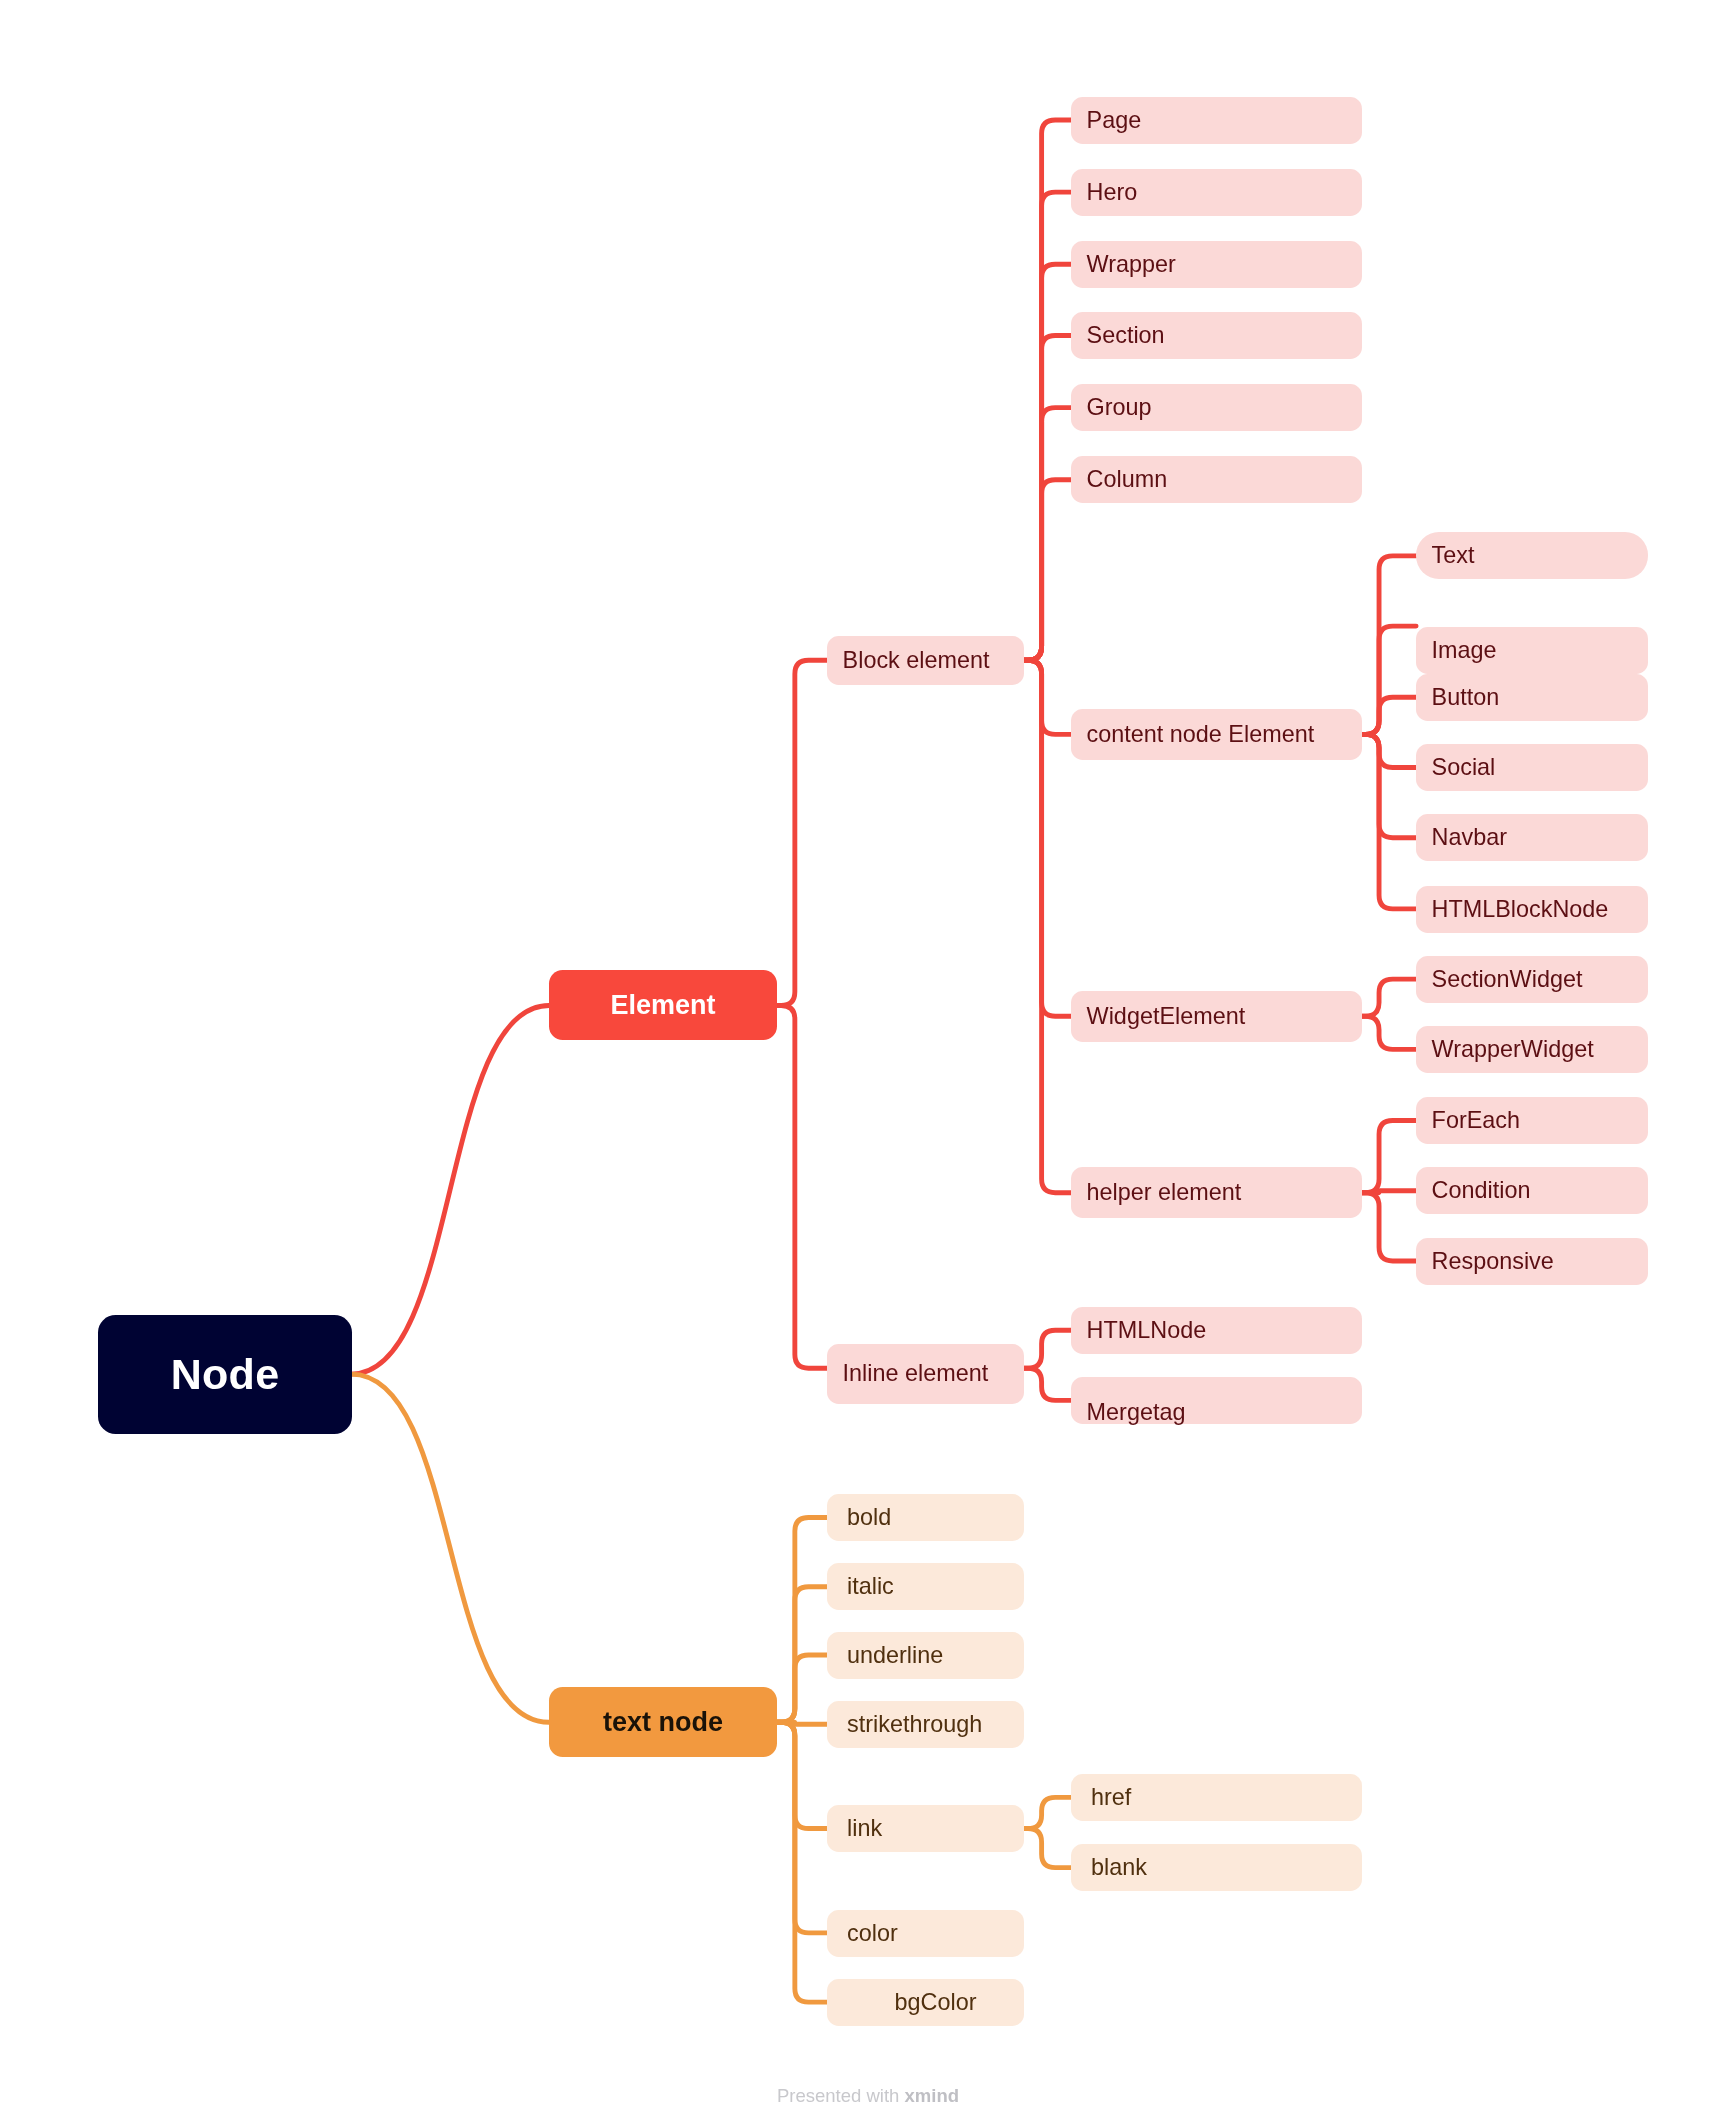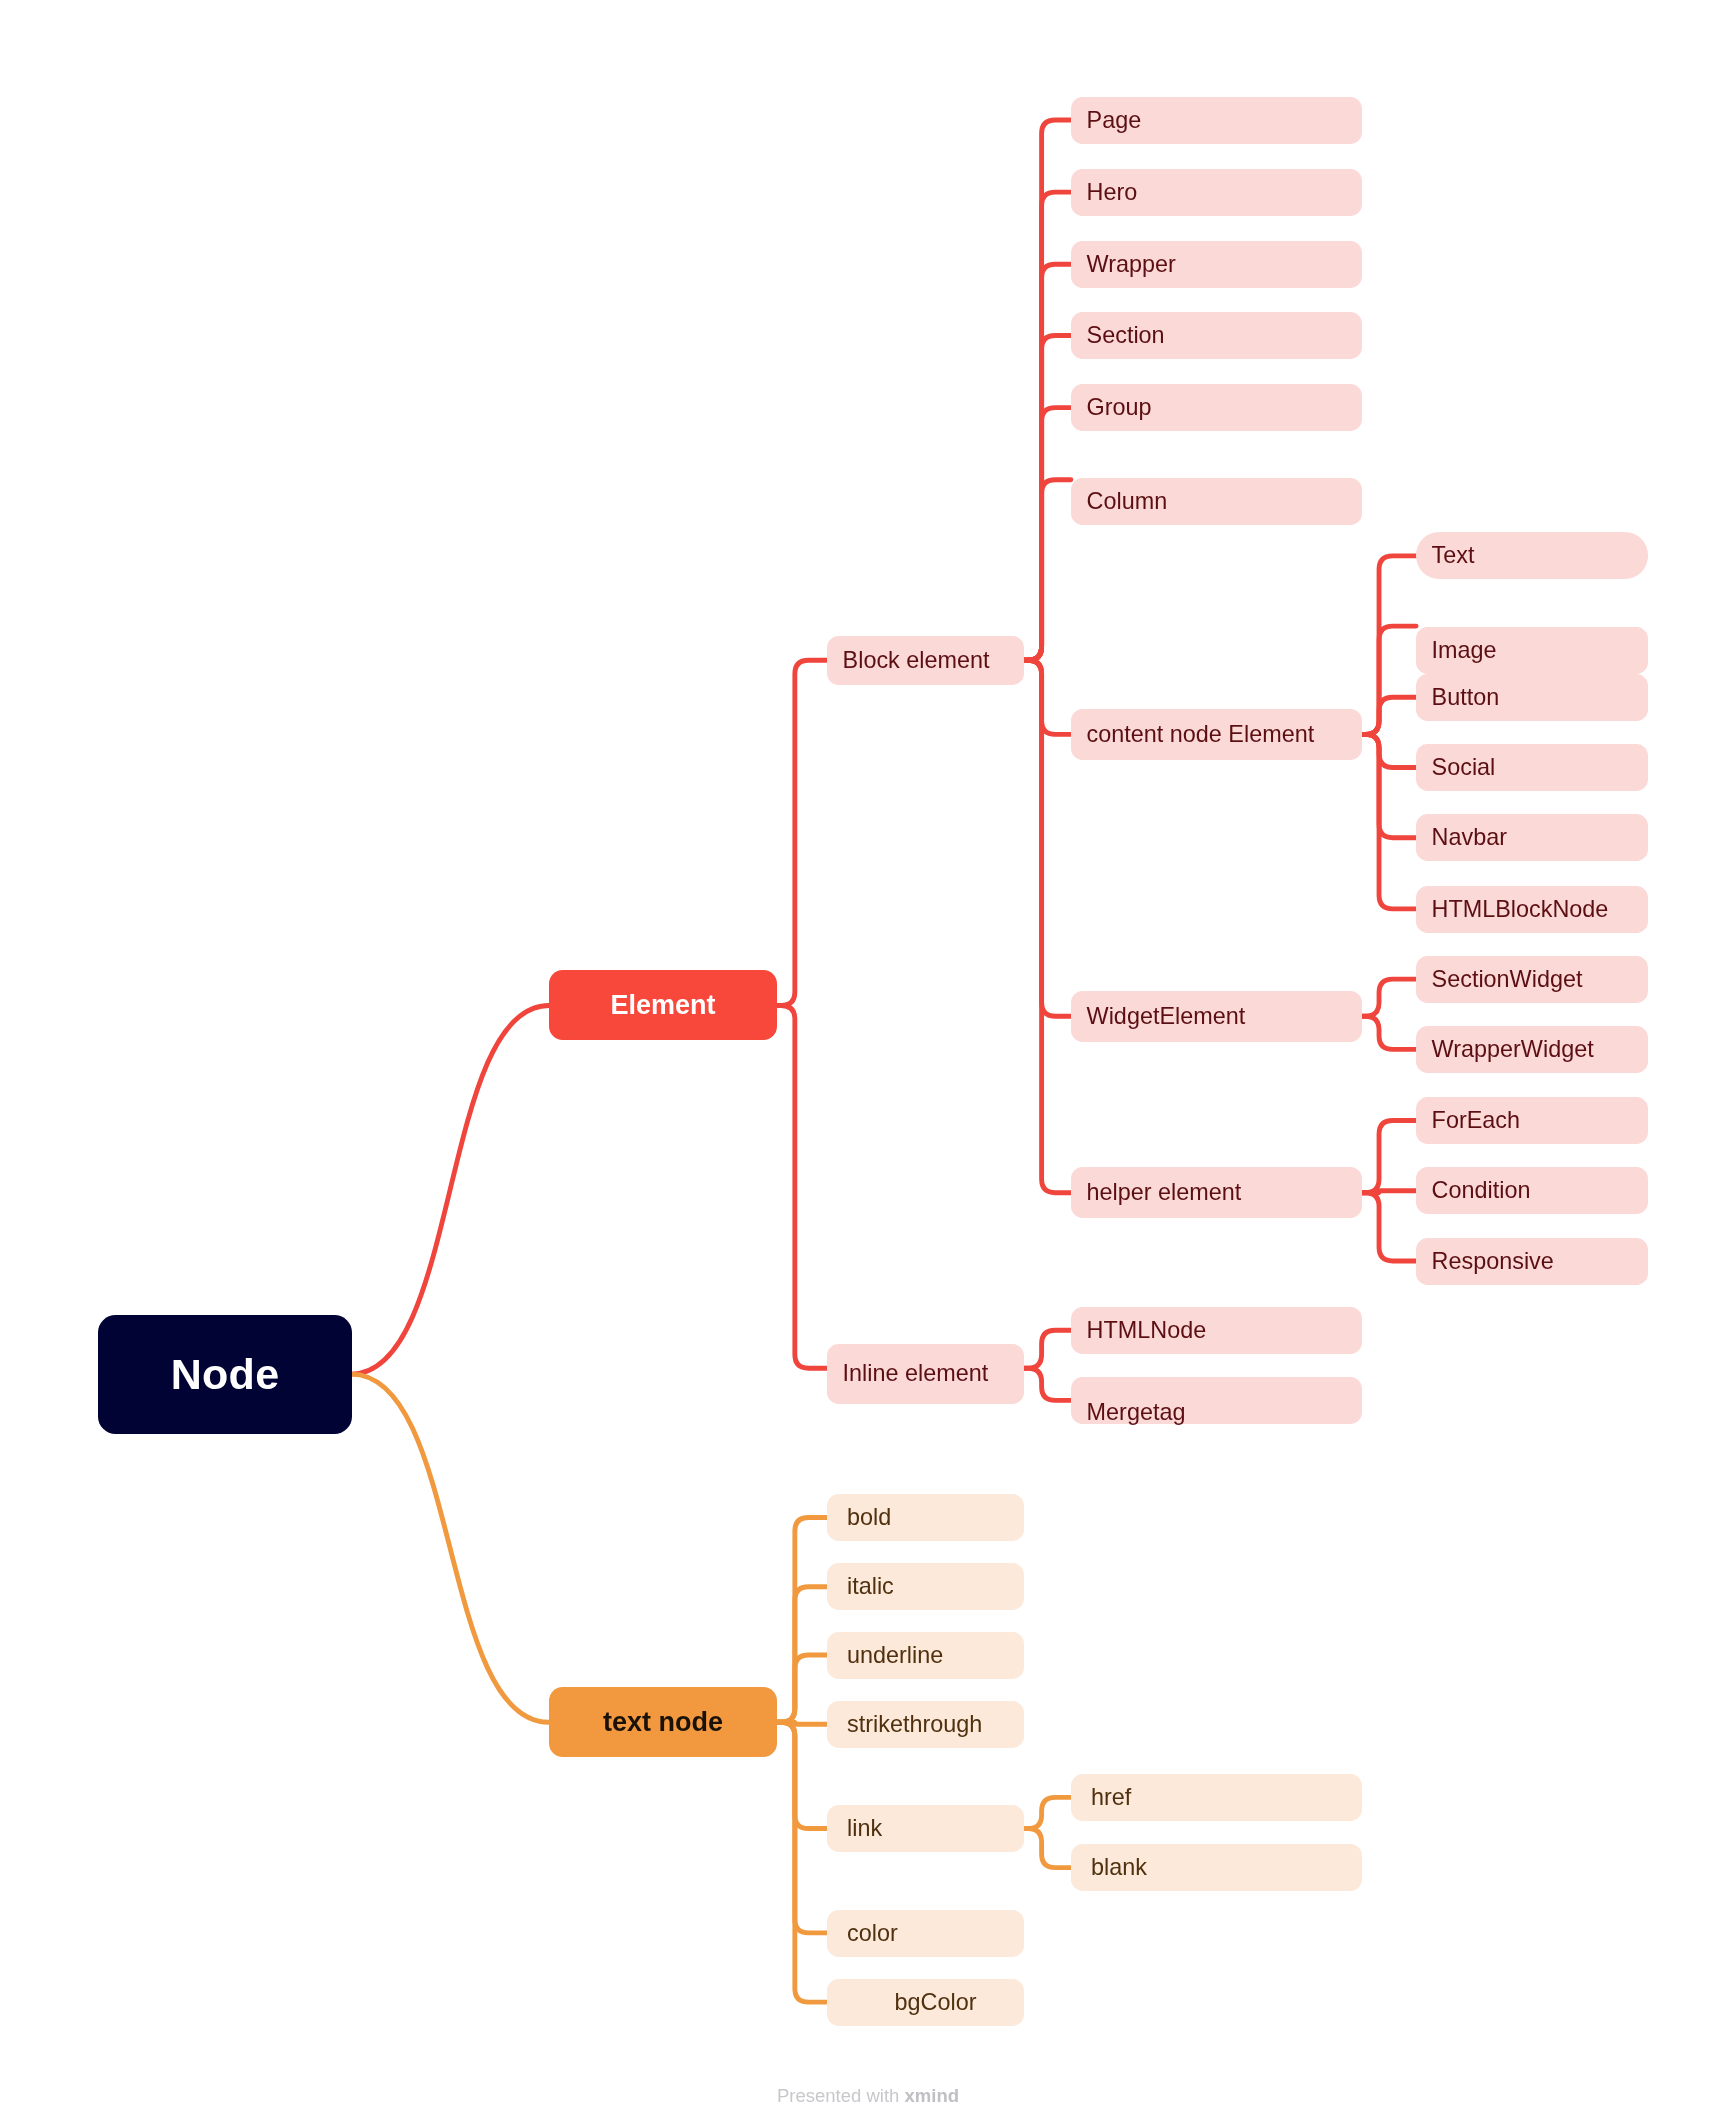--- a/index.html
+++ b/index.html
@@ -162,21 +162,21 @@
       </div>
       <div class="node red-leaf" style="left: 1071px; top: 241px; width: 291px; height: 47px;">
         <span>Wrapper</span>
       </div>
       <div class="node red-leaf" style="left: 1071px; top: 312px; width: 291px; height: 47px;">
         <span>Section</span>
       </div>
       <div class="node red-leaf" style="left: 1071px; top: 384px; width: 291px; height: 47px;">
         <span>Group</span>
       </div>
-      <div class="node red-leaf" style="left: 1071px; top: 478px; width: 291px; height: 47px;">
+      <div class="node red-leaf" style="left: 1071px; top: 456px; width: 291px; height: 47px;">
         <span>Column</span>
       </div>
       <div class="node red-leaf" style="left: 1071px; top: 709px; width: 291px; height: 51px;">
         <span>content node Element</span>
       </div>
       <div class="node red-leaf" style="left: 1071px; top: 991px; width: 291px; height: 51px;">
         <span>WidgetElement</span>
       </div>
       <div class="node red-leaf" style="left: 1071px; top: 1167px; width: 291px; height: 51px;">
         <span>helper element</span>

